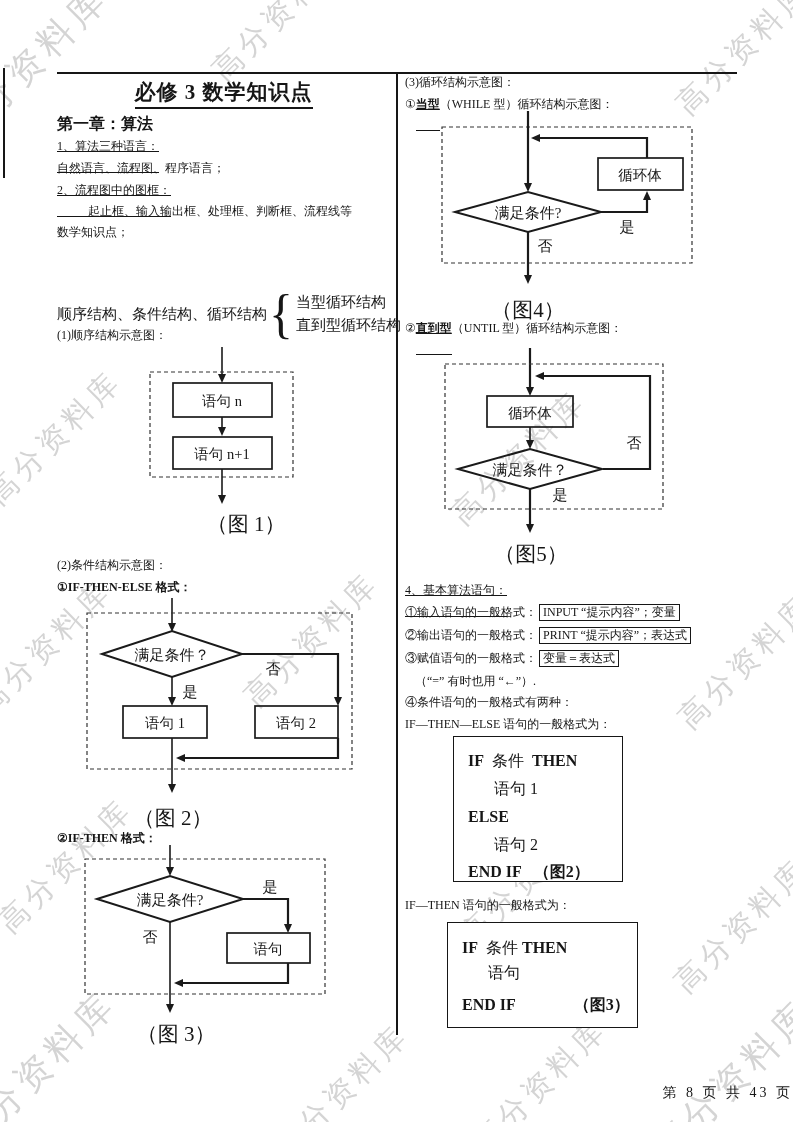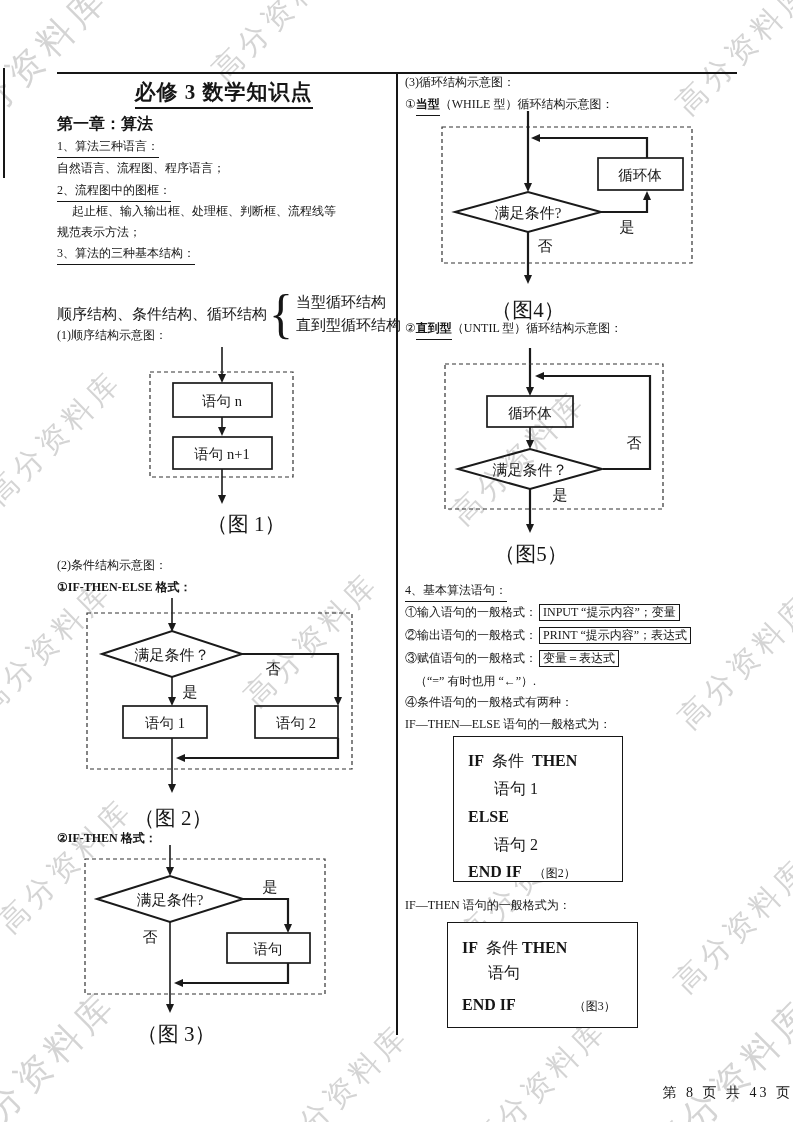--- a/index.html
+++ b/index.html
@@ -4,21 +4,21 @@
 <style>
   html,body{margin:0;padding:0;background:#e8e8e8;}
   .page{
     position:relative;width:793px;height:1122px;margin:0 auto;
     background:#ffffff;overflow:hidden;
     font-family:"Liberation Serif","DejaVu Serif",serif;
     color:#161616;
   }
   .line{position:absolute;font-size:12px;line-height:19px;white-space:nowrap;}
   .bold{font-weight:bold;}
-  .ul{display:inline-block;border-bottom:1.3px solid #161616;padding-bottom:1px;}
+  .ul{display:inline-block;border-bottom:1.3px solid #161616;padding-bottom:16px;text-decoration:underline;}
   .title{position:absolute;left:57px;top:78px;width:333px;text-align:center;}
   .title span{font-size:21px;font-weight:bold;letter-spacing:1px;
     display:inline-block;border-bottom:2px solid #161616;padding-bottom:1px;}
   .chapter{font-size:16px;font-weight:bold;}
   .indent2{text-indent:2em;}
   .caption{position:absolute;font-size:21px;text-align:center;width:100px;white-space:nowrap;}
   .rule-h{position:absolute;background:#161616;}
   .rule-v{position:absolute;background:#161616;}
   .wm{position:absolute;color:#c3c3c3;opacity:.7;white-space:nowrap;
       font-size:30px;letter-spacing:5px;pointer-events:none;
@@ -35,21 +35,21 @@
   .ah{fill:#1a1a1a;stroke:none;}
   .brace-row{position:absolute;left:57px;top:262px;display:flex;align-items:center;margin-top:27px;}
   .brace-row .txt{font-size:15px;}
   .brace-char{font-size:50px;font-weight:300;line-height:1;margin:0 3px 0 2px;
     transform:scaleY(1.08);font-family:"Liberation Serif",serif;}
   .brace-stack{display:flex;flex-direction:column;font-size:15px;line-height:23px;}
   .codebox{position:absolute;border:1.7px solid #161616;background:#fff;}
   .codebox .row{white-space:nowrap;font-size:16px;}
   .codebox .kw{font-weight:bold;}
   .codebox .ind{padding-left:26px;}
-  .codebox .cap{font-size:12px;font-weight:normal;}
+  .codebox .cap{font-size:16px;font-weight:bold;}
   .kbox{border:1.5px solid #161616;padding:0 3px 1px 3px;margin-left:2px;}
   .footer{position:absolute;left:0;top:1084px;width:100%;text-align:right;
     font-size:14px;letter-spacing:3px;}
 </style>
 </head>
 <body>
 
 <div class="page">
 
   <span class="wm wm-lg" style="left:28px;top:66px;">高分资料库</span>
@@ -75,24 +75,23 @@
   <div class="title">
     <span>必修 3 数学知识点</span>
   </div>
 
   <div class="line chapter" style="left:57px;top:114px;">第一章：算法</div>
 
   <div class="line" style="left:57px;top:137px;"><span class="ul">1、算法三种语言：</span></div>
   <div class="line" style="left:57px;top:159px;">自然语言、流程图、程序语言；</div>
 
   <div class="line" style="left:57px;top:181px;"><span class="ul">2、流程图中的图框：</span></div>
-  <div class="line indent2" style="left:48px;top:202px;">起止框、输入输出框、处理框、判断框、流程线等</div>
-  <div class="line" style="left:57px;top:223px;">规范表示方法；</div>
-
-  <div class="line" style="left:57px;top:244px;"><span class="ul">3、算法的三种基本结构：</span></div>
+  <div class="line indent2" style="left:64px;top:202px;">起止框、输入输出框、处理框、判断框、流程线等</div>
+  <div class="line" style="left:57px;top:223px;">数学知识点；</div>
+
 
   <div class="brace-row">
     <span class="txt">顺序结构、条件结构、循环结构</span>
     <span class="brace-char">{</span>
     <span class="brace-stack">
       <span>当型循环结构</span>
       <span>直到型循环结构</span>
     </span>
   </div>
 

